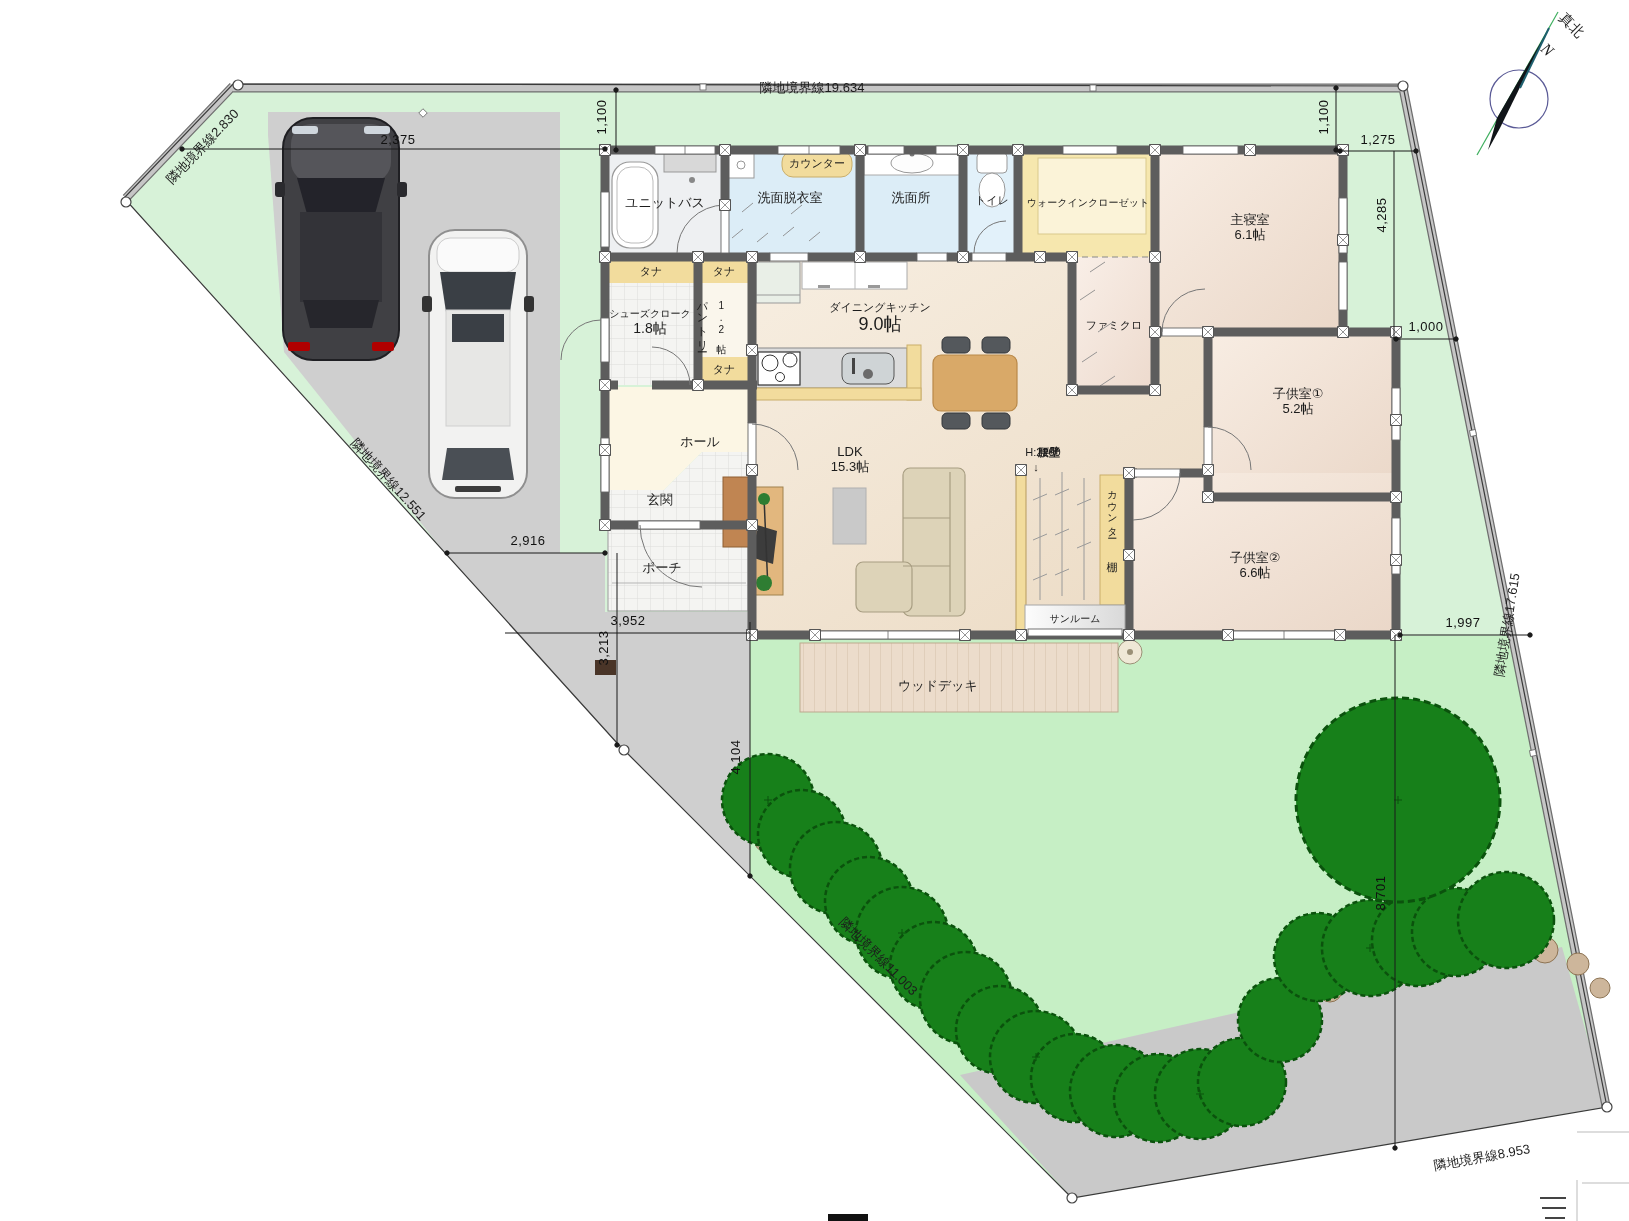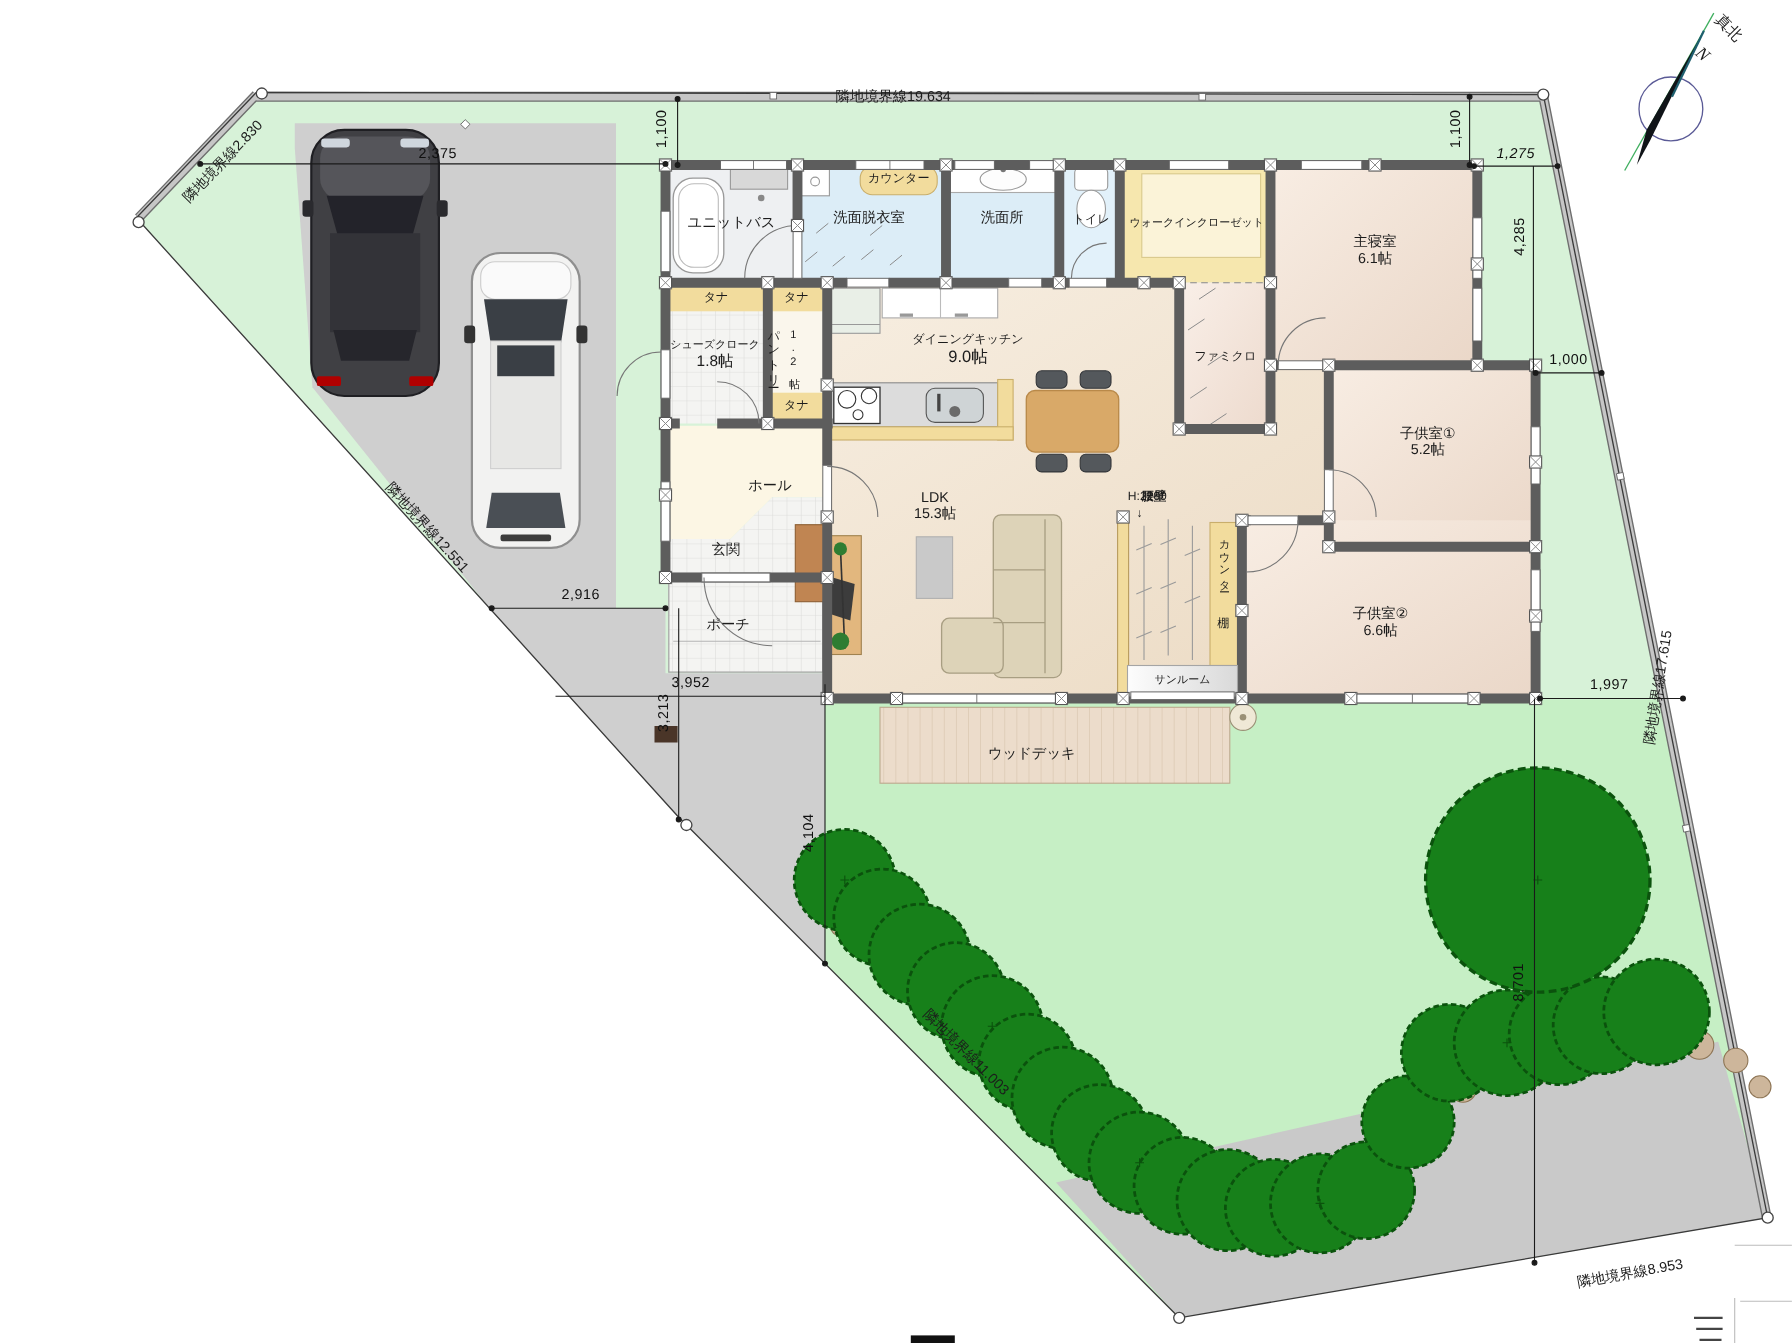--- a/index.html
+++ b/index.html
@@ -430,21 +430,21 @@
 <div class="lbl" style="left:878px;top:957px;transform:translate(-50%,-50%) rotate(45deg);">隣地境界線11.003</div>
 <div class="lbl" style="left:1482px;top:1158px;transform:translate(-50%,-50%) rotate(-10deg);">隣地境界線8.953</div>
 <div class="lbl" style="left:1508px;top:625px;transform:translate(-50%,-50%) rotate(-81deg);">隣地境界線17.615</div>
 
 <div class="lbl" style="left:1572px;top:25px;transform:translate(-50%,-50%) rotate(45deg);font-size:14px;">真北</div>
 <div class="lbl" style="left:1547px;top:50px;transform:translate(-50%,-50%) rotate(42deg);font-size:16px;font-family:'Liberation Serif','DejaVu Serif',serif;font-style:italic;">N</div>
 
 <div class="lbl dim" style="left:398px;top:140px;">2,375</div>
 <div class="lbl dim r90" style="left:602px;top:117px;">1,100</div>
 <div class="lbl dim r90" style="left:1324px;top:117px;">1,100</div>
-<div class="lbl dim" style="left:1378px;top:140px;font-style:italic;">1,275</div>
+<div class="lbl dim" style="left:1378px;top:140px;">1,275</div>
 <div class="lbl dim r90" style="left:1382px;top:215px;">4,285</div>
 <div class="lbl dim" style="left:1426px;top:327px;">1,000</div>
 <div class="lbl dim" style="left:528px;top:541px;">2,916</div>
 <div class="lbl dim" style="left:628px;top:621px;">3,952</div>
 <div class="lbl dim r90" style="left:604px;top:648px;">3,213</div>
 <div class="lbl dim r90" style="left:736px;top:757px;">4,104</div>
 <div class="lbl dim" style="left:1463px;top:623px;">1,997</div>
 <div class="lbl dim r90" style="left:1381px;top:893px;">8,701</div>
 
 <div class="lbl" style="left:665px;top:203px;">ユニットバス</div>
@@ -462,21 +462,21 @@
   <span>シューズクローク</span><br>
   <span style="font-size:14px;">1.8帖</span>
 </div>
 <div class="lbl small v" style="left:702px;top:320px;">パントリー</div>
 <div class="lbl tiny v" style="left:721px;top:318px;">1.2帖</div>
 <div class="lbl small" style="left:651px;top:271px;">タナ</div>
 <div class="lbl small" style="left:724px;top:271px;">タナ</div>
 <div class="lbl small" style="left:724px;top:369px;">タナ</div>
 <div class="lbl small" style="left:880px;top:318px;">
   <span>ダイニングキッチン</span><br>
-  <span style="font-size:15px;">9.0帖</span>
+  <span style="font-size:18px;">9.0帖</span>
 </div>
 <div class="lbl" style="left:850px;top:460px;">
   <span>LDK</span><br>
   <span>15.3帖</span>
 </div>
 <div class="lbl" style="left:700px;top:442px;">ホール</div>
 <div class="lbl" style="left:660px;top:500px;">玄関</div>
 <div class="lbl" style="left:662px;top:568px;">ポーチ</div>
 <div class="lbl small" style="left:1049px;top:452px;font-weight:bold;">腰壁</div>
 <div class="lbl small" style="left:1043px;top:452px;">H:2200</div>

